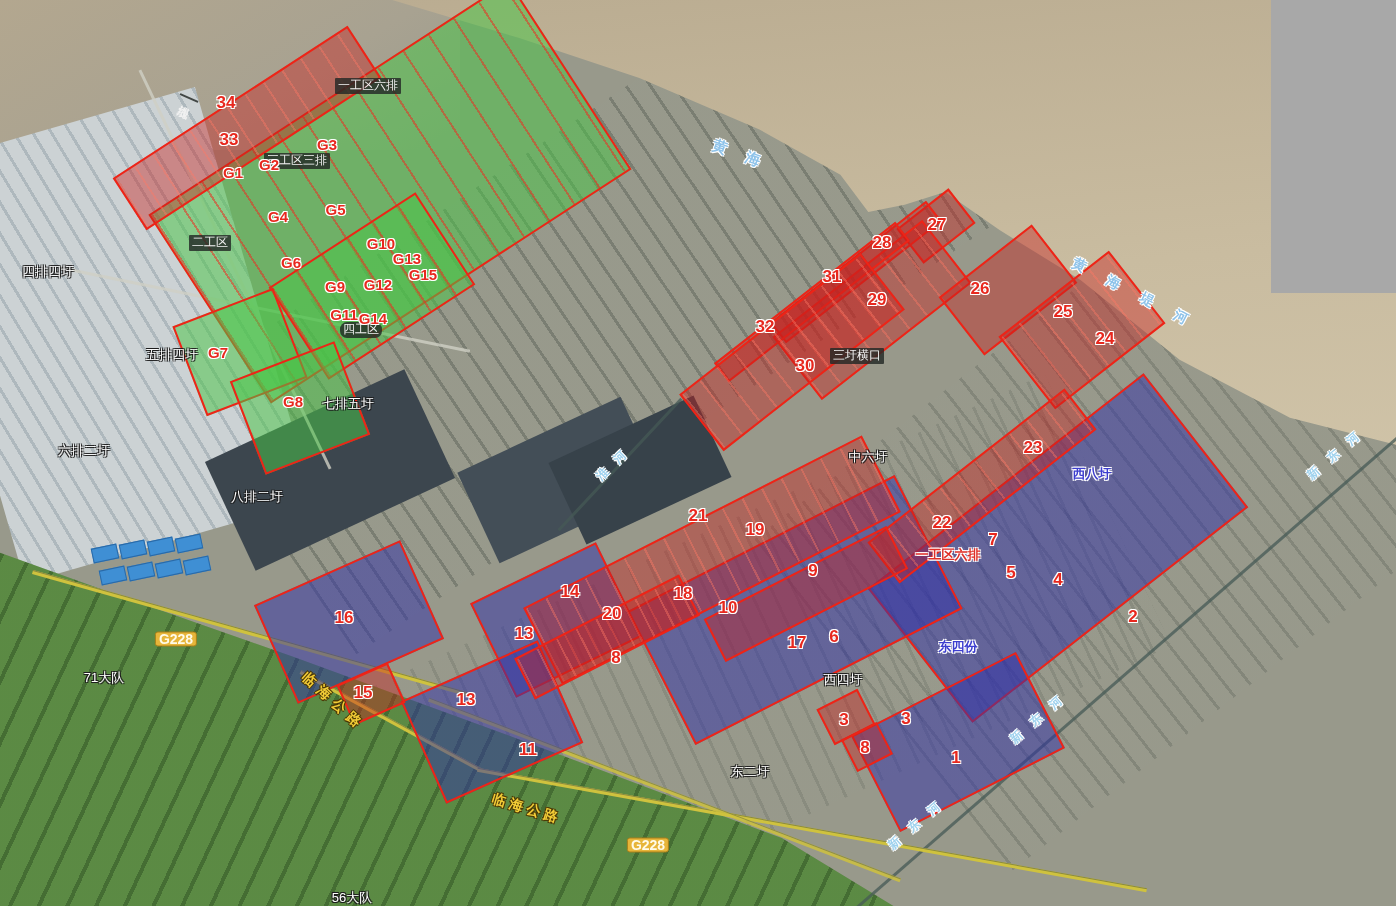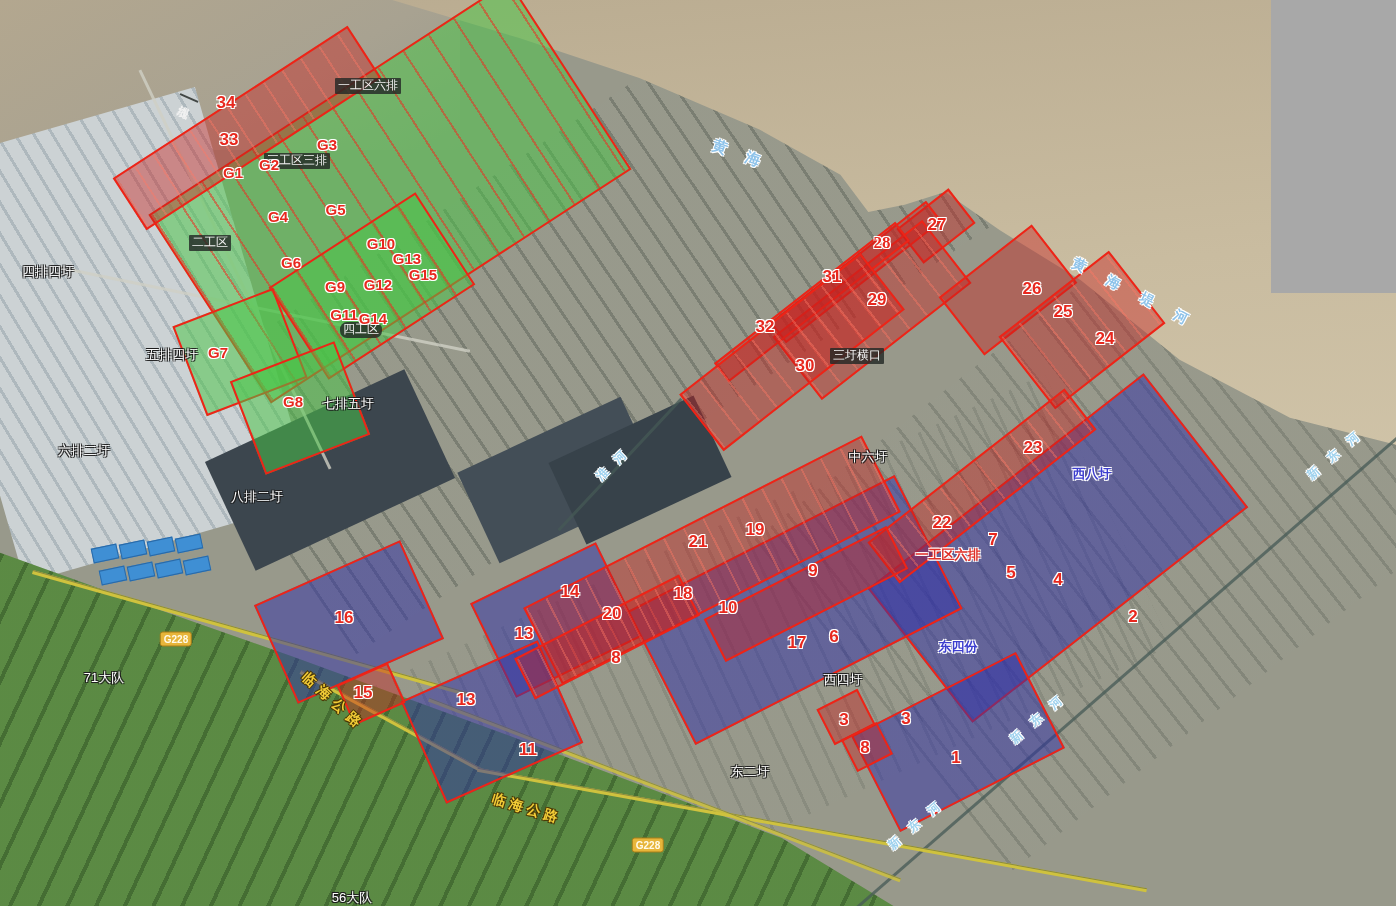--- a/index.html
+++ b/index.html
@@ -42,21 +42,21 @@
   .bluelbl{color:#3d3ecf;font-weight:bold;font-size:13px;
     text-shadow:-1px -1px 0 #fff,1px -1px 0 #fff,-1px 1px 0 #fff,1px 1px 0 #fff;}
   .redlbl{color:#e03028;font-weight:bold;font-size:13px;
     text-shadow:-1px -1px 0 #fff,1px -1px 0 #fff,-1px 1px 0 #fff,1px 1px 0 #fff;}
   .sealbl{color:#8ec3ea;font-weight:bold;font-size:15px;
     text-shadow:-1px -1px 0 #fff,1px -1px 0 #fff,-1px 1px 0 #fff,1px 1px 0 #fff;}
   .riverlbl{color:#9fd2ee;font-weight:bold;font-size:12px;
     text-shadow:-1px -1px 0 #fff,1px -1px 0 #fff,-1px 1px 0 #fff,1px 1px 0 #fff;}
   .roadlbl{color:#f3cd37;font-weight:bold;font-size:14px;
     text-shadow:-1px -1px 0 #4d3a06,1px -1px 0 #4d3a06,-1px 1px 0 #4d3a06,1px 1px 0 #4d3a06;}
-  .shield{color:#fffbe8;font-weight:bold;font-size:10px;background:#e7b53a;
+  .shield{color:#fffbe8;font-weight:bold;font-size:14px;background:#e7b53a;
     border:1px solid #a87f18;border-radius:3px;padding:0 3px;line-height:13px;}
   .num{color:#e8281e;font-weight:bold;font-size:17px;
     text-shadow:-1px -1px 0 #fff,1px -1px 0 #fff,-1px 1px 0 #fff,1px 1px 0 #fff;}
   .gnum{font-size:15px;}
 </style>
 </head>
 <body>
 
 <div id="map">
 
@@ -156,38 +156,38 @@
       <span class="lbl num gnum" style="left: 381px; top: 244px; transform: translate(-50%, -50%);">G10</span>
       <span class="lbl num gnum" style="left: 407px; top: 259px; transform: translate(-50%, -50%);">G13</span>
       <span class="lbl num gnum" style="left: 423px; top: 275px; transform: translate(-50%, -50%);">G15</span>
       <span class="lbl num gnum" style="left: 335px; top: 287px; transform: translate(-50%, -50%);">G9</span>
       <span class="lbl num gnum" style="left: 378px; top: 285px; transform: translate(-50%, -50%);">G12</span>
       <span class="lbl num gnum" style="left: 344px; top: 315px; transform: translate(-50%, -50%);">G11</span>
       <span class="lbl num gnum" style="left: 373px; top: 319px; transform: translate(-50%, -50%);">G14</span>
       <span class="lbl num gnum" style="left: 218px; top: 353px; transform: translate(-50%, -50%);">G7</span>
       <span class="lbl num gnum" style="left: 293px; top: 402px; transform: translate(-50%, -50%);">G8</span>
       <span class="lbl num" style="left: 937px; top: 225px; transform: translate(-50%, -50%);">27</span>
-      <span class="lbl num" style="left: 882px; top: 243px; transform: translate(-50%, -50%); font-family: Liberation Serif, serif;">28</span>
+      <span class="lbl num" style="left: 882px; top: 243px; transform: translate(-50%, -50%);">28</span>
       <span class="lbl num" style="left: 832px; top: 277px; transform: translate(-50%, -50%);">31</span>
       <span class="lbl num" style="left: 877px; top: 300px; transform: translate(-50%, -50%);">29</span>
-      <span class="lbl num" style="left: 1032px; top: 289px; transform: translate(-50%, -50%);">26</span>
+      <span class="lbl num" style="left: 980px; top: 289px; transform: translate(-50%, -50%);">26</span>
       <span class="lbl num" style="left: 1063px; top: 312px; transform: translate(-50%, -50%);">25</span>
       <span class="lbl num" style="left: 1105px; top: 339px; transform: translate(-50%, -50%);">24</span>
       <span class="lbl num" style="left: 765px; top: 327px; transform: translate(-50%, -50%);">32</span>
       <span class="lbl num" style="left: 805px; top: 366px; transform: translate(-50%, -50%);">30</span>
       <span class="lbl num" style="left: 1033px; top: 448px; transform: translate(-50%, -50%);">23</span>
       <span class="lbl num" style="left: 942px; top: 523px; transform: translate(-50%, -50%);">22</span>
       <span class="lbl num" style="left: 993px; top: 540px; transform: translate(-50%, -50%);">7</span>
       <span class="lbl num" style="left: 1011px; top: 573px; transform: translate(-50%, -50%);">5</span>
       <span class="lbl num" style="left: 1058px; top: 580px; transform: translate(-50%, -50%);">4</span>
       <span class="lbl num" style="left: 1133px; top: 617px; transform: translate(-50%, -50%);">2</span>
       <span class="lbl num" style="left: 813px; top: 571px; transform: translate(-50%, -50%);">9</span>
       <span class="lbl num" style="left: 797px; top: 618px; transform: translate(-50%, -50%); margin-top: 25px;">17</span>
       <span class="lbl num" style="left: 834px; top: 637px; transform: translate(-50%, -50%);">6</span>
-      <span class="lbl num" style="left: 698px; top: 542px; transform: translate(-50%, -50%);">21</span>
+      <span class="lbl num" style="left: 698px; top: 516px; transform: translate(-50%, -50%);">21</span>
       <span class="lbl num" style="left: 755px; top: 530px; transform: translate(-50%, -50%);">19</span>
       <span class="lbl num" style="left: 683px; top: 594px; transform: translate(-50%, -50%);">18</span>
       <span class="lbl num" style="left: 728px; top: 608px; transform: translate(-50%, -50%);">10</span>
       <span class="lbl num" style="left: 570px; top: 592px; transform: translate(-50%, -50%);">14</span>
       <span class="lbl num" style="left: 612px; top: 614px; transform: translate(-50%, -50%);">20</span>
       <span class="lbl num" style="left: 524px; top: 634px; transform: translate(-50%, -50%);">13</span>
       <span class="lbl num" style="left: 616px; top: 658px; transform: translate(-50%, -50%);">8</span>
       <span class="lbl num" style="left: 344px; top: 618px; transform: translate(-50%, -50%);">16</span>
       <span class="lbl num" style="left: 363px; top: 693px; transform: translate(-50%, -50%); text-align: center;">15</span>
       <span class="lbl num" style="left: 466px; top: 700px; transform: translate(-50%, -50%);">13</span>

